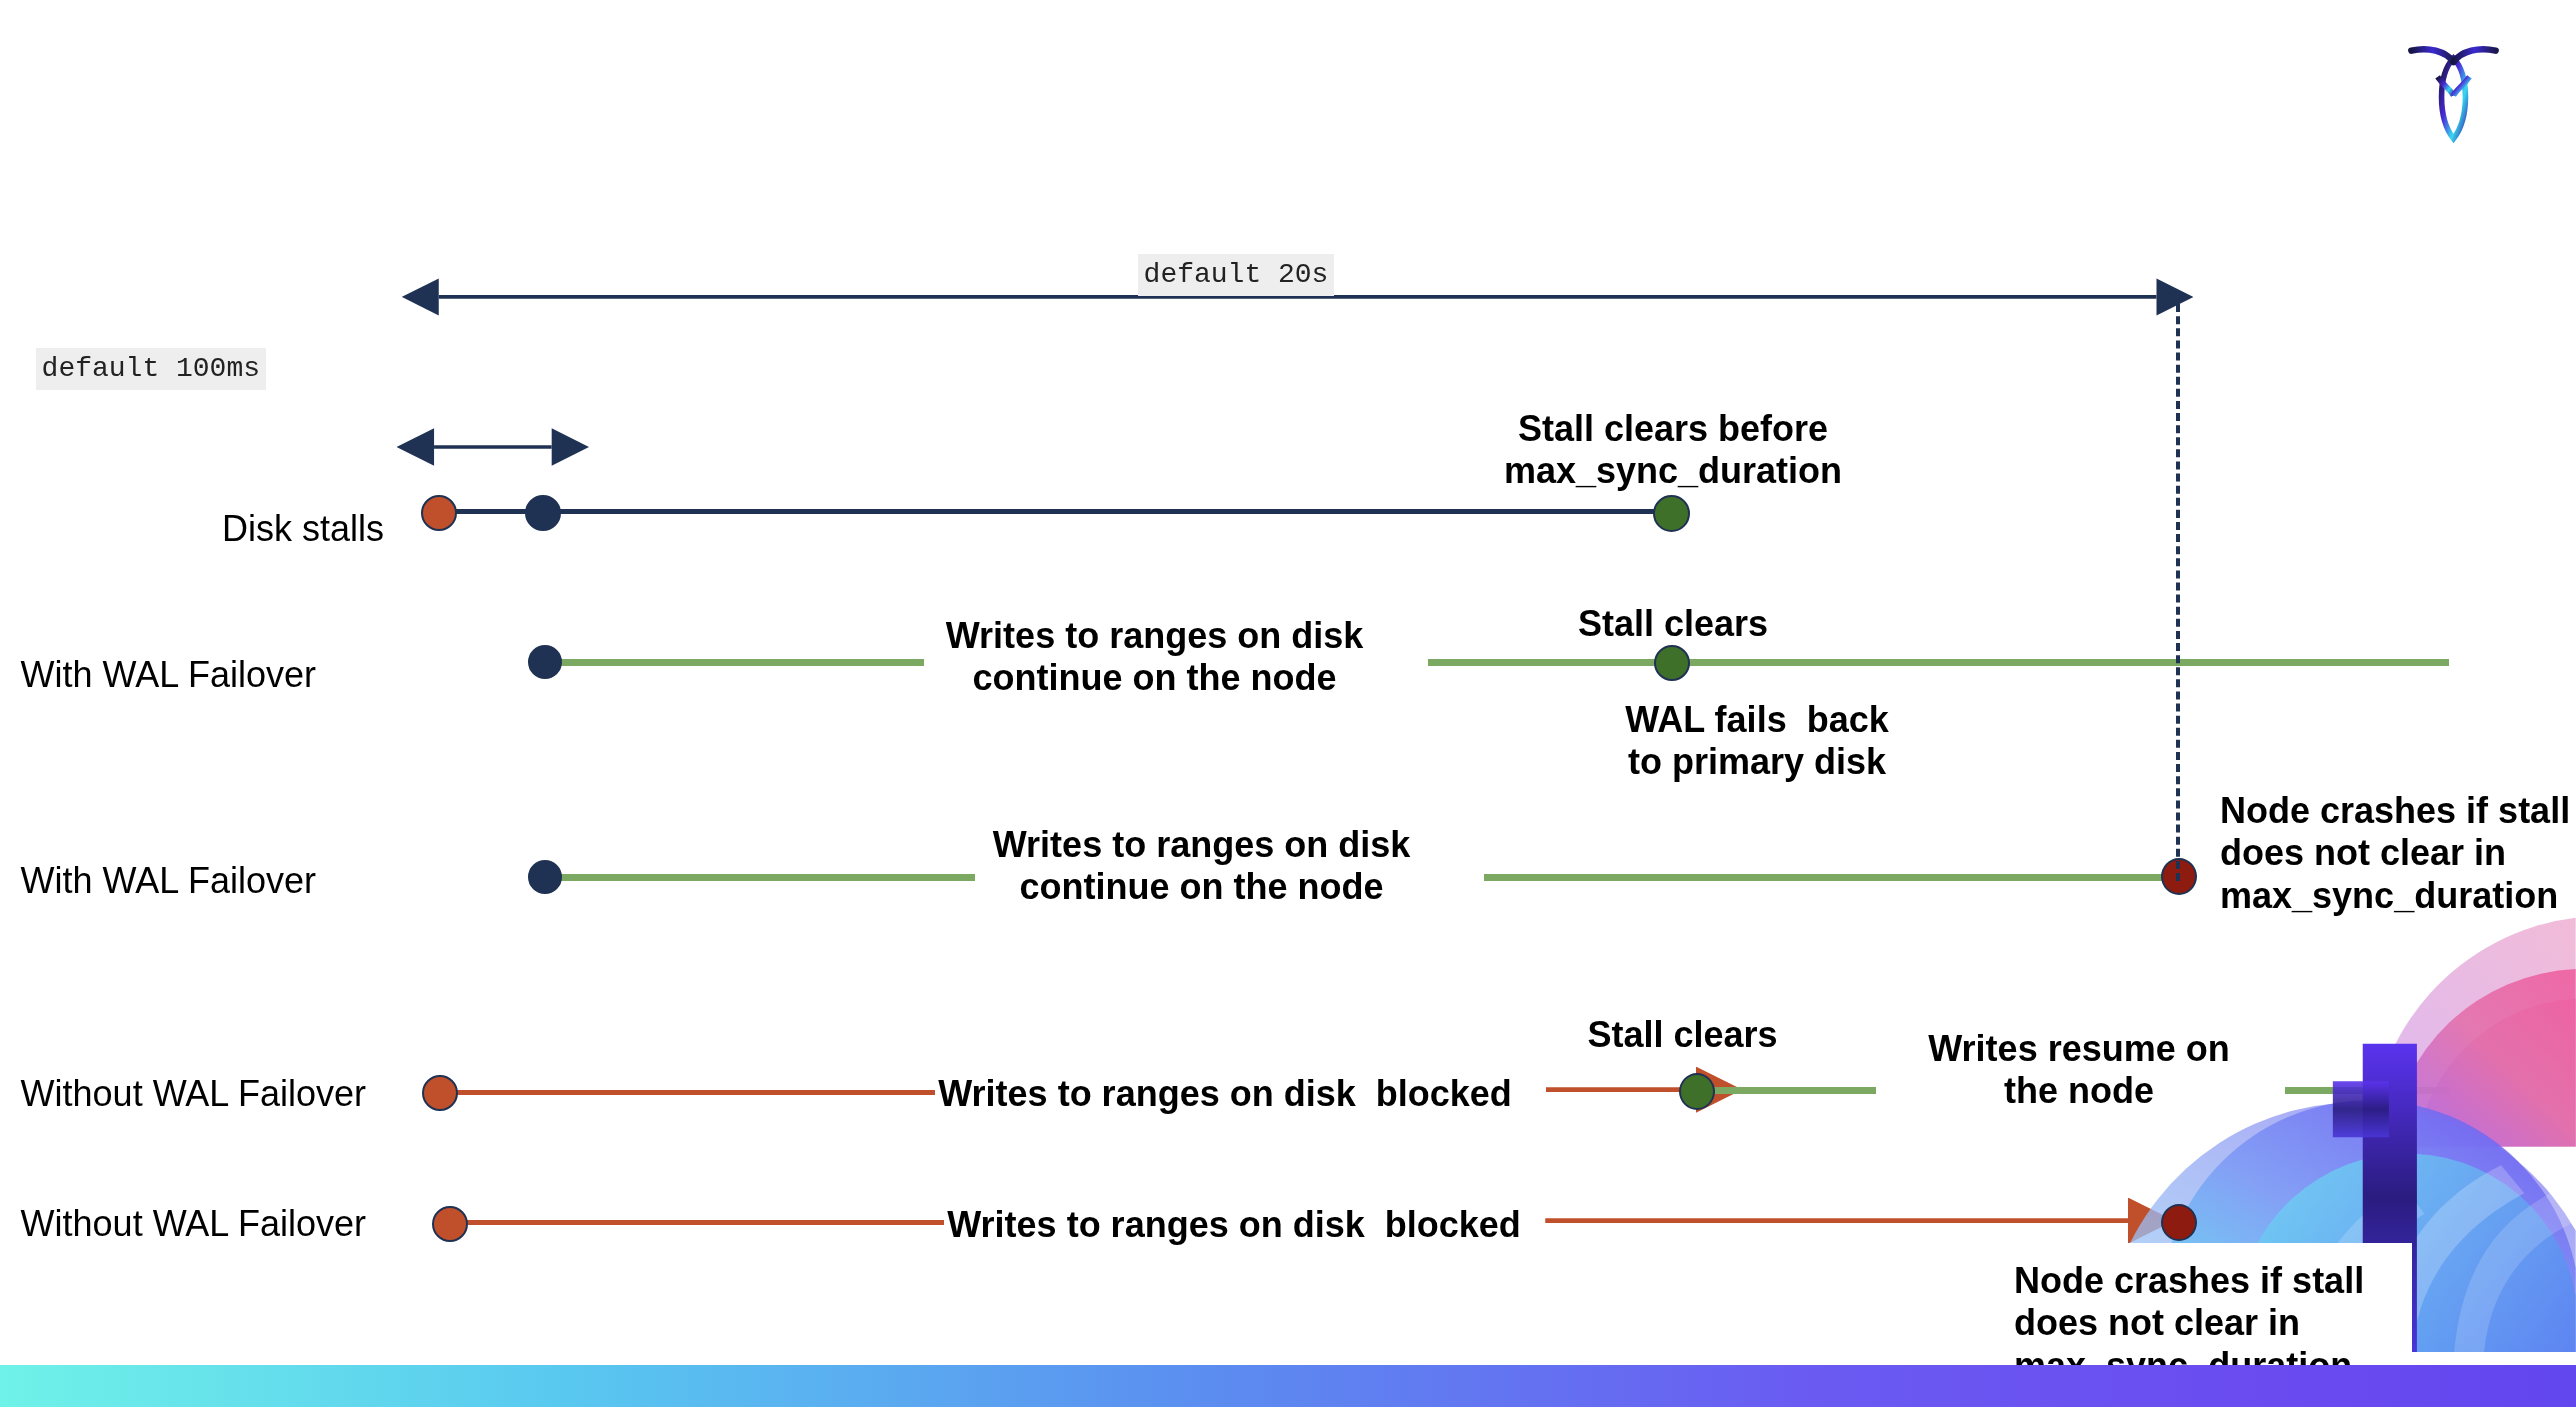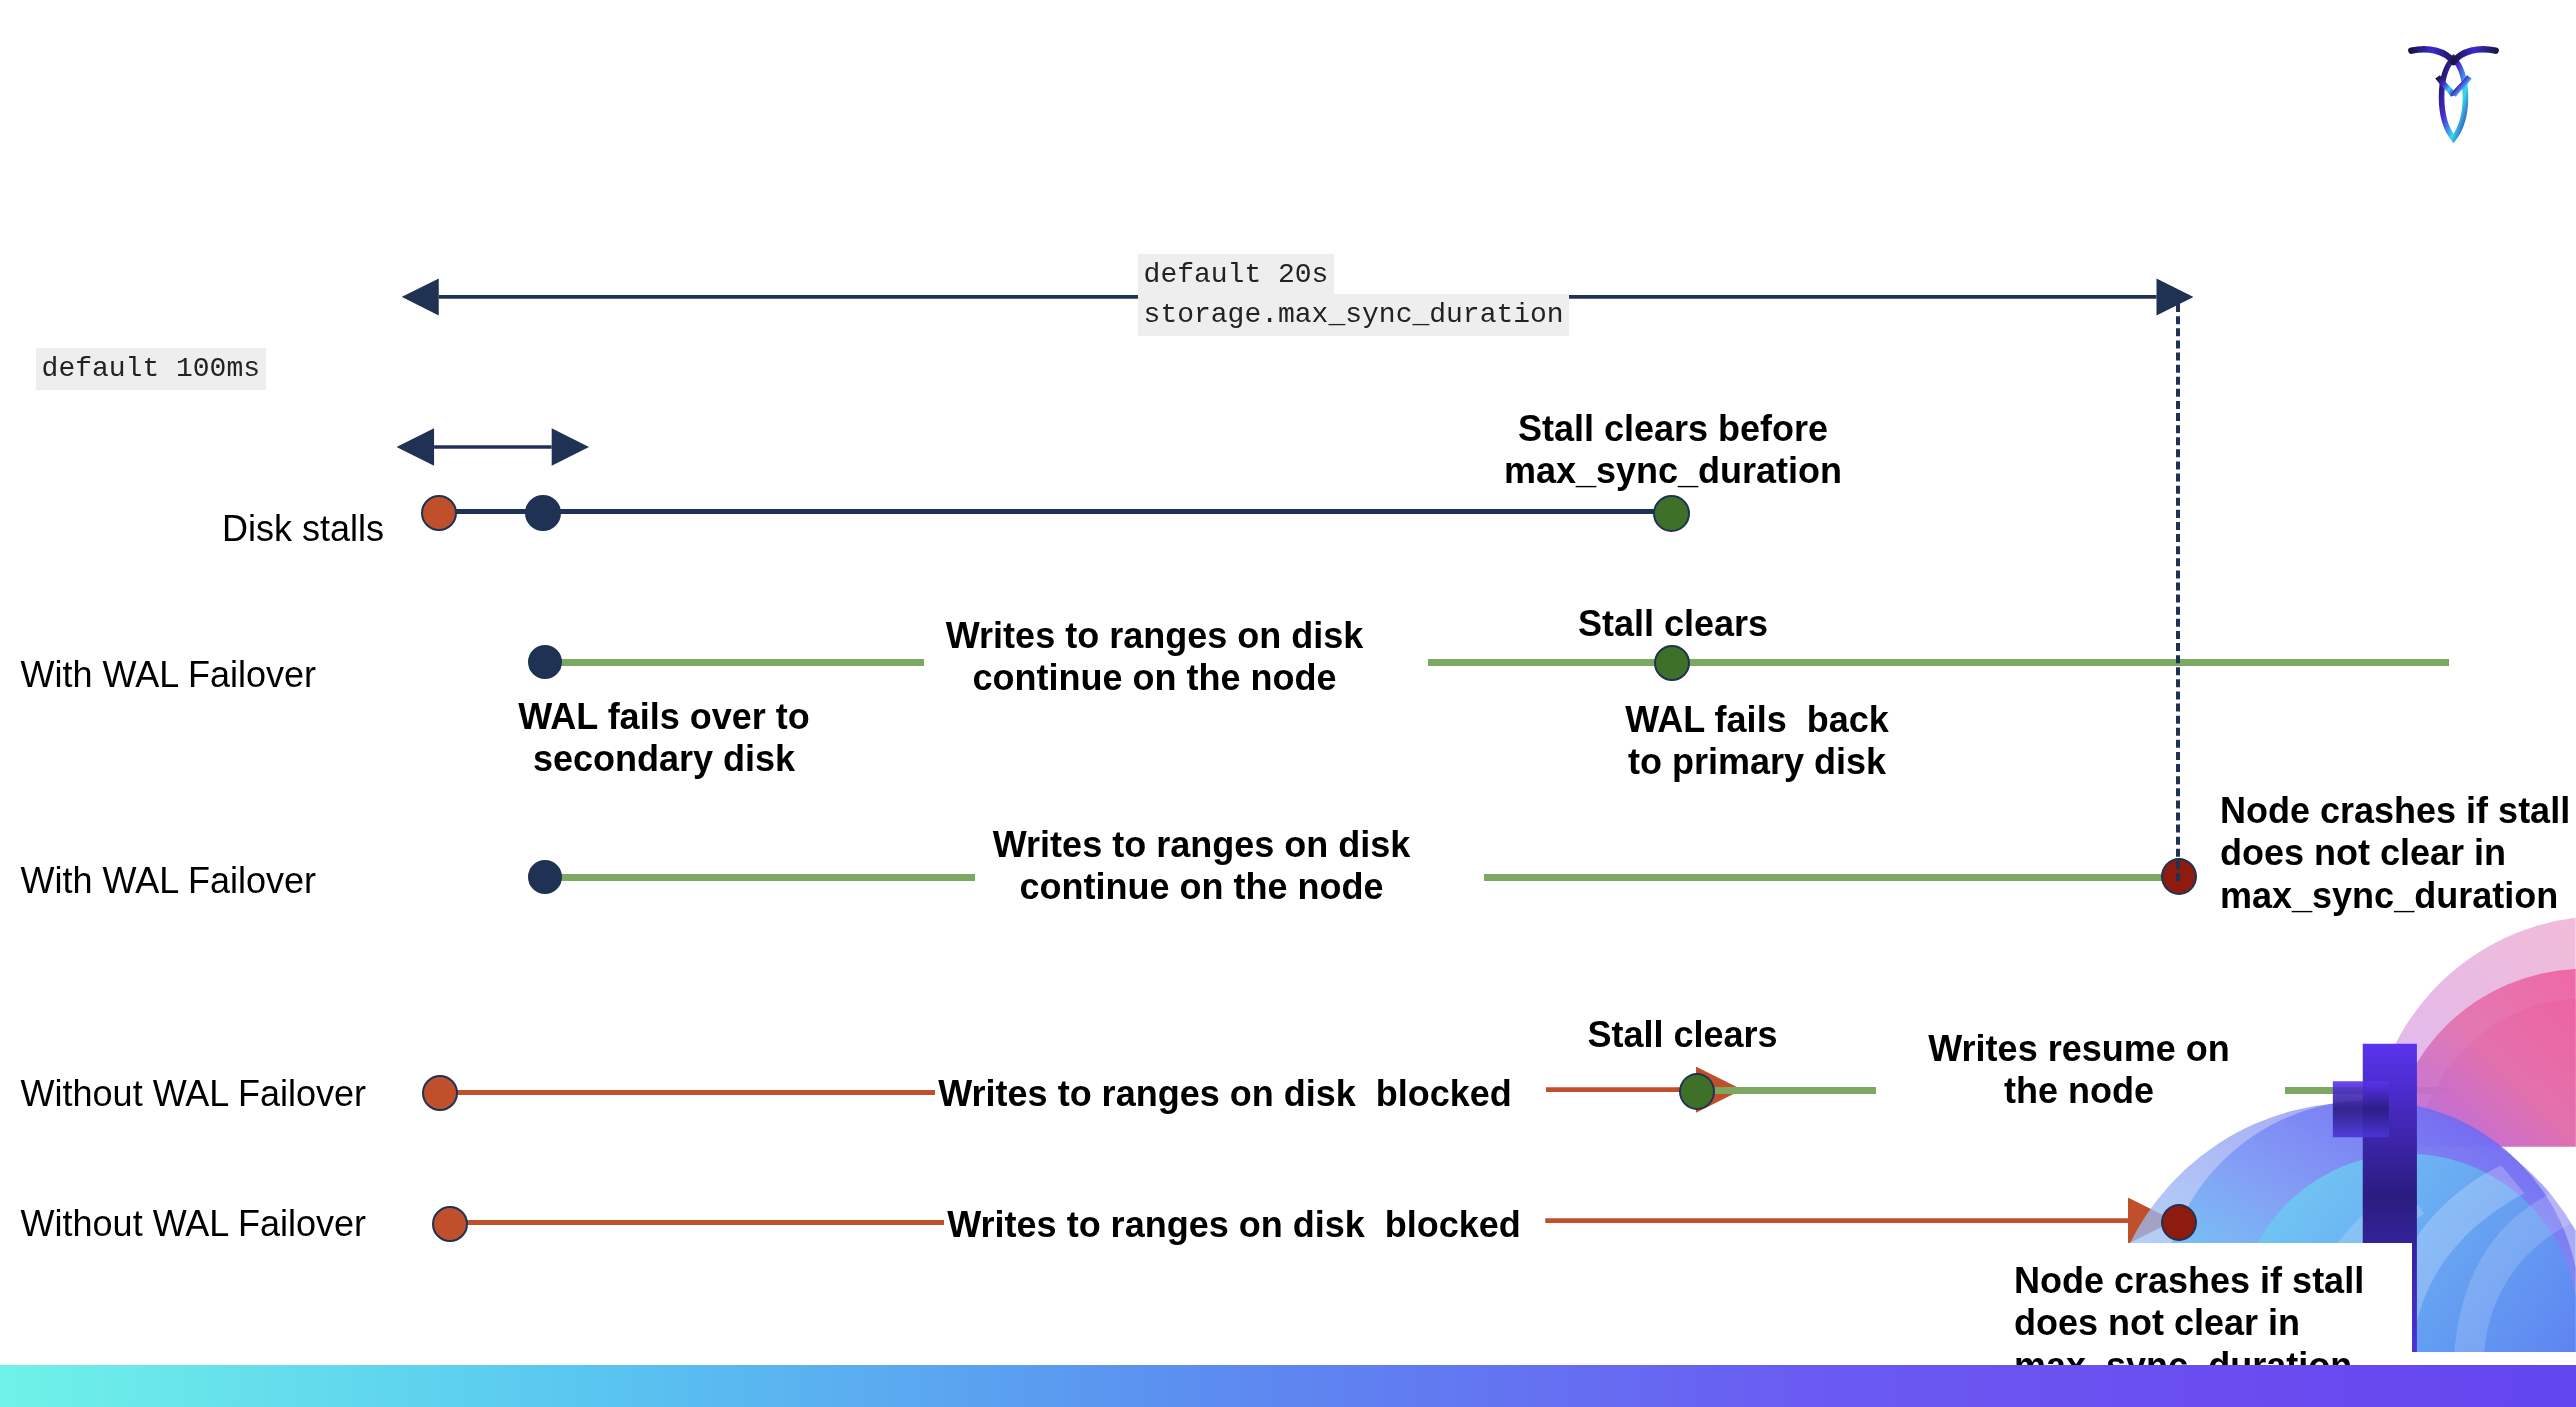--- a/index.html
+++ b/index.html
@@ -101,21 +101,20 @@
         <path d="M10,1 L10,11 L0,6 Z" fill="#1F3253"></path>
       </marker>
       <marker id="mR" markerWidth="12" markerHeight="12" refX="2" refY="6" orient="auto" markerUnits="strokeWidth">
         <path d="M2,1 L2,11 L12,6 Z" fill="#1F3253"></path>
       </marker>
     </defs>
     <line x1="20" y1="28" x2="1877" y2="28" stroke="#1F3253" stroke-width="4" marker-start="url(#mL)" marker-end="url(#mR)"></line>
   </svg>
 
   <div class="code" style="left:1138px;top:254px;">default 20s</div>
-  <div class="code" style="left:1138px;top:294px;">storage.max_sync_duration</div>
 
   <div class="code" style="left:36px;top:348px;">default 100ms</div>
 
   <svg class="arrowsvg" style="left:421px;top:430px;width:168px;height:34px;" viewBox="0 0 180 36" width="168" height="34">
     <line x1="14" y1="18" x2="140" y2="18" stroke="#1F3253" stroke-width="4" marker-start="url(#mL)" marker-end="url(#mR)"></line>
   </svg>
 
   <div class="rowlabel" style="left:222px;top:508px;">Disk stalls</div>
 
   <div class="hline" style="left:439px;top:509px;width:1234px;"></div>
@@ -128,22 +127,20 @@
 max_sync_duration</div>
 
   <div class="rowlabel" style="left:20.6px;top:654px;">With WAL Failover</div>
 
   <div class="gline" style="left:545px;top:659px;width:379px;"></div>
   <div class="gline" style="left:1428px;top:659px;width:1021px;"></div>
 
   <div class="dot navy" style="left:528px;top:645px;width:34px;height:34px;"></div>
   <div class="dot green" style="left:1654px;top:645px;width:36px;height:36px;"></div>
 
-  <div class="lbl c" style="left:477px;top:696px;width:374px;">WAL fails over to
-secondary disk</div>
   <div class="lbl c" style="left:944px;top:615px;width:421px;">Writes to ranges on disk
 continue on the node</div>
   <div class="lbl c" style="left:1514px;top:603px;width:318px;">Stall clears</div>
   <div class="lbl c" style="left:1589px;top:699px;width:336px;">WAL fails  back
 to primary disk</div>
 
   <div class="rowlabel" style="left:20.6px;top:860px;">With WAL Failover</div>
 
   <div class="gline" style="left:545px;top:874px;width:430px;"></div>
   <div class="gline" style="left:1484px;top:874px;width:694px;"></div>

